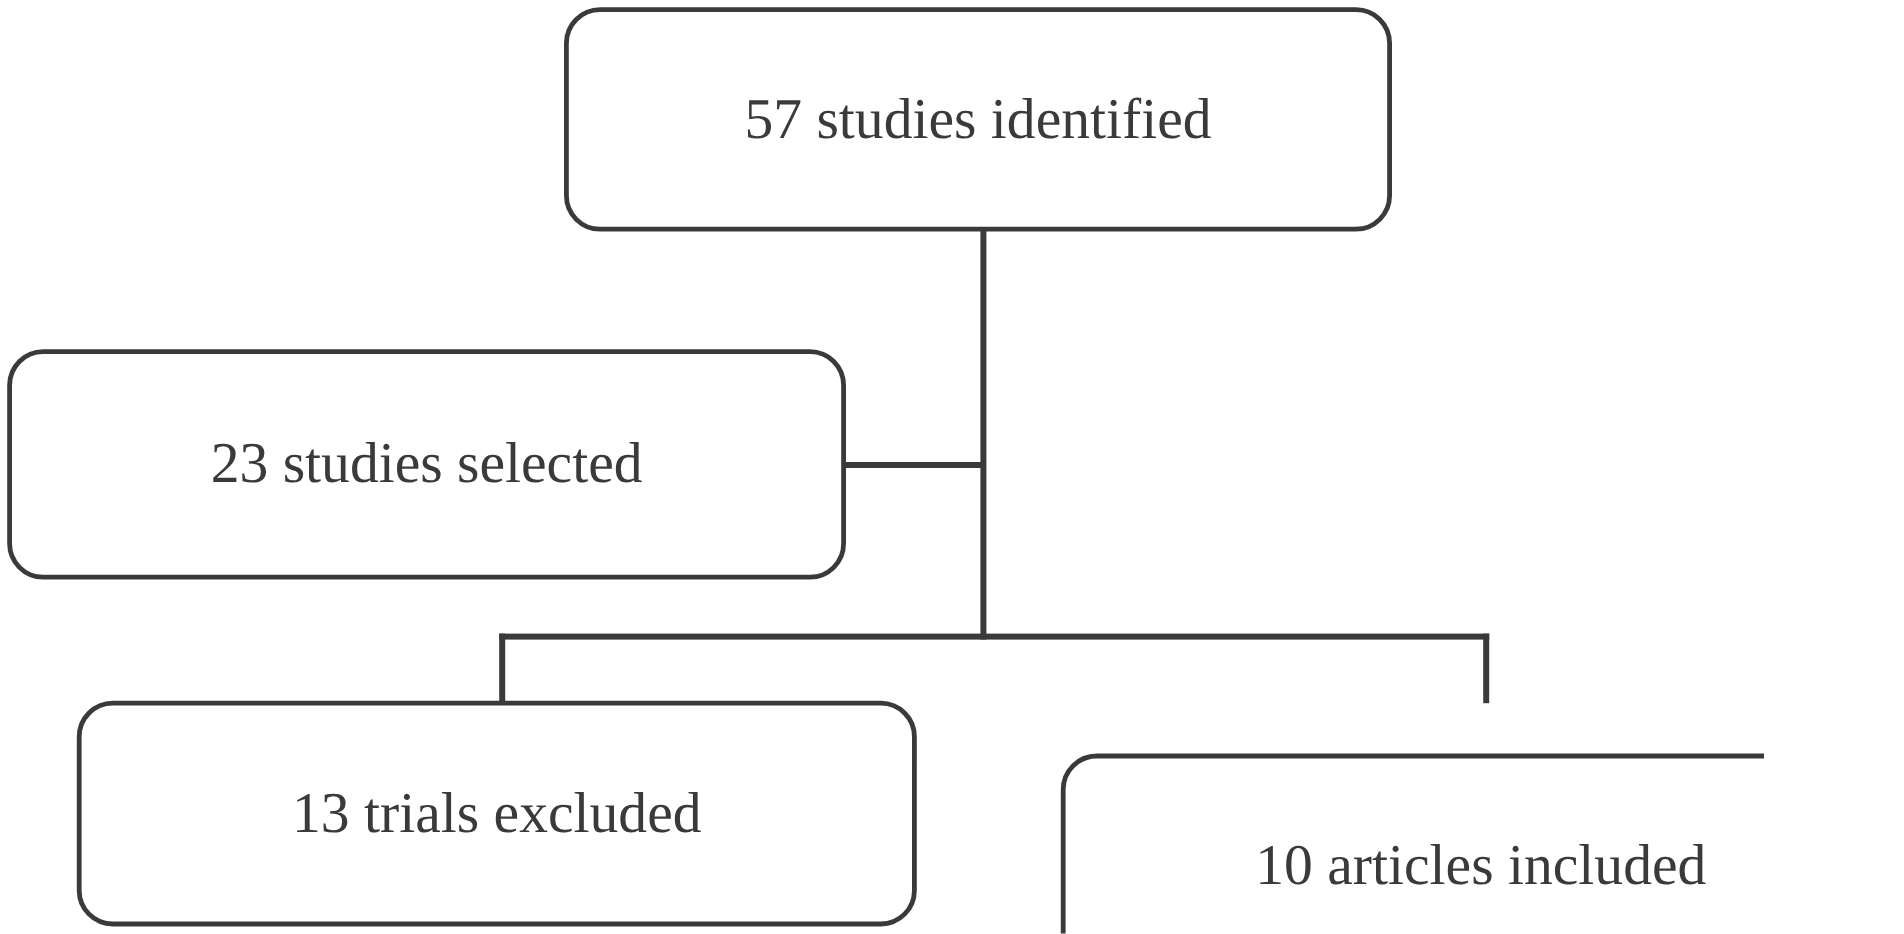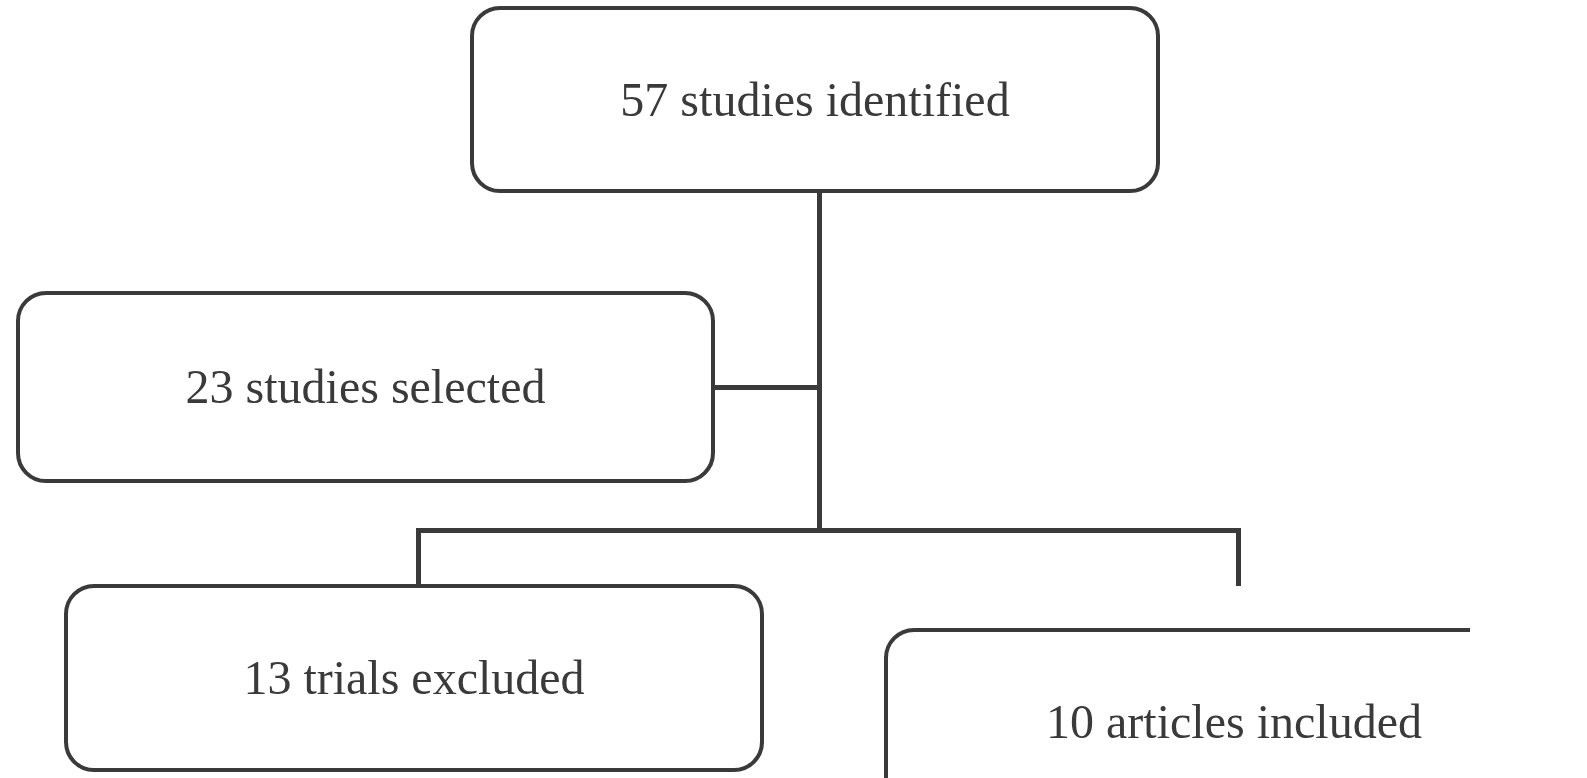--- a/index.html
+++ b/index.html
@@ -30,21 +30,21 @@
     text-align: center;
     z-index: 2;
   }
   .line {
     position: absolute;
     background: var(--border, #3a3a3a);
     z-index: 1;
   }
   
   .node-identified { left: 470px; top: 6px;   width: 690px; height: 187px; }
-  .node-selected   { left: 16px;   top: 291px; width: 699px; height: 192px; }
+  .node-selected   { left: 6px;   top: 291px; width: 699px; height: 192px; }
   .node-excluded   { left: 64px;  top: 584px; width: 700px; height: 188px; }
   .node-included   { left: 884px; top: 584px; width: 700px; height: 188px; margin-top: 44px; }
   
   .line-main-vertical   { left: 817px;  top: 190px; width: 5px;   height: 343px; }
   .line-selected-branch { left: 702px;  top: 385px; width: 118px; height: 5px; }
   .line-branch-horizontal { left: 416px; top: 528px; width: 825px; height: 5px; }
   .line-left-drop  { left: 416px;  top: 528px; width: 5px; height: 58px; }
   .line-right-drop { left: 1236px; top: 528px; width: 5px; height: 58px; }
 </style>
 </head>

